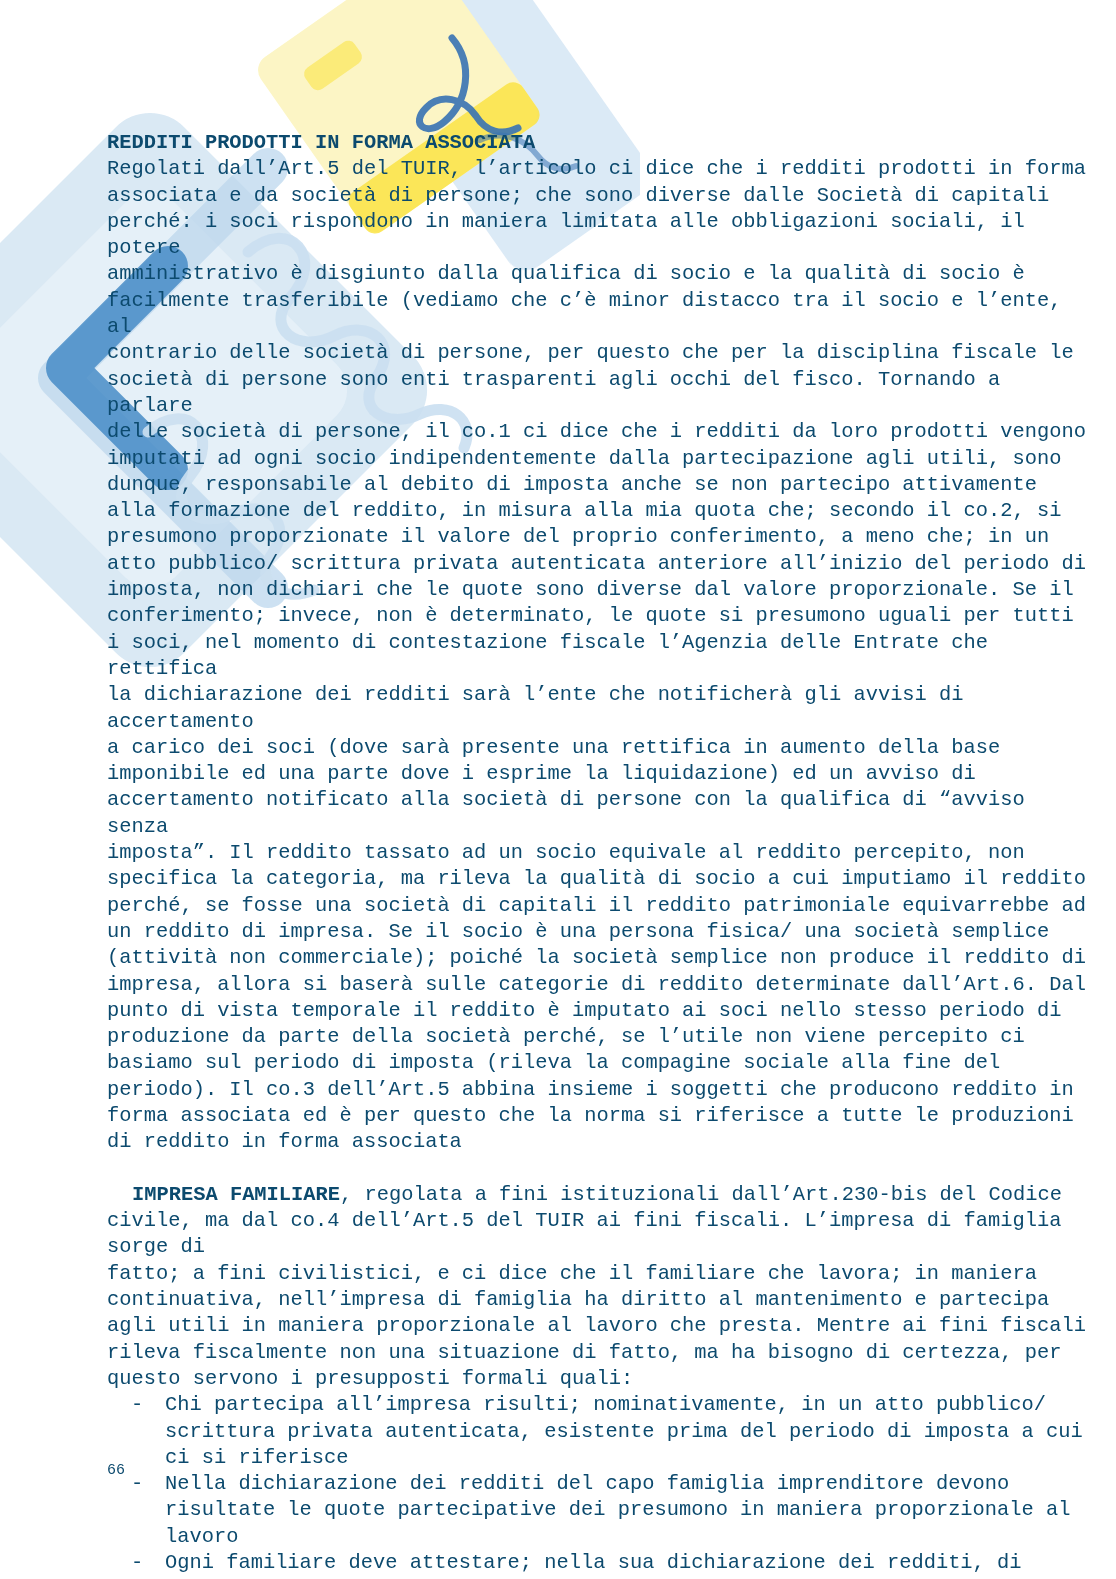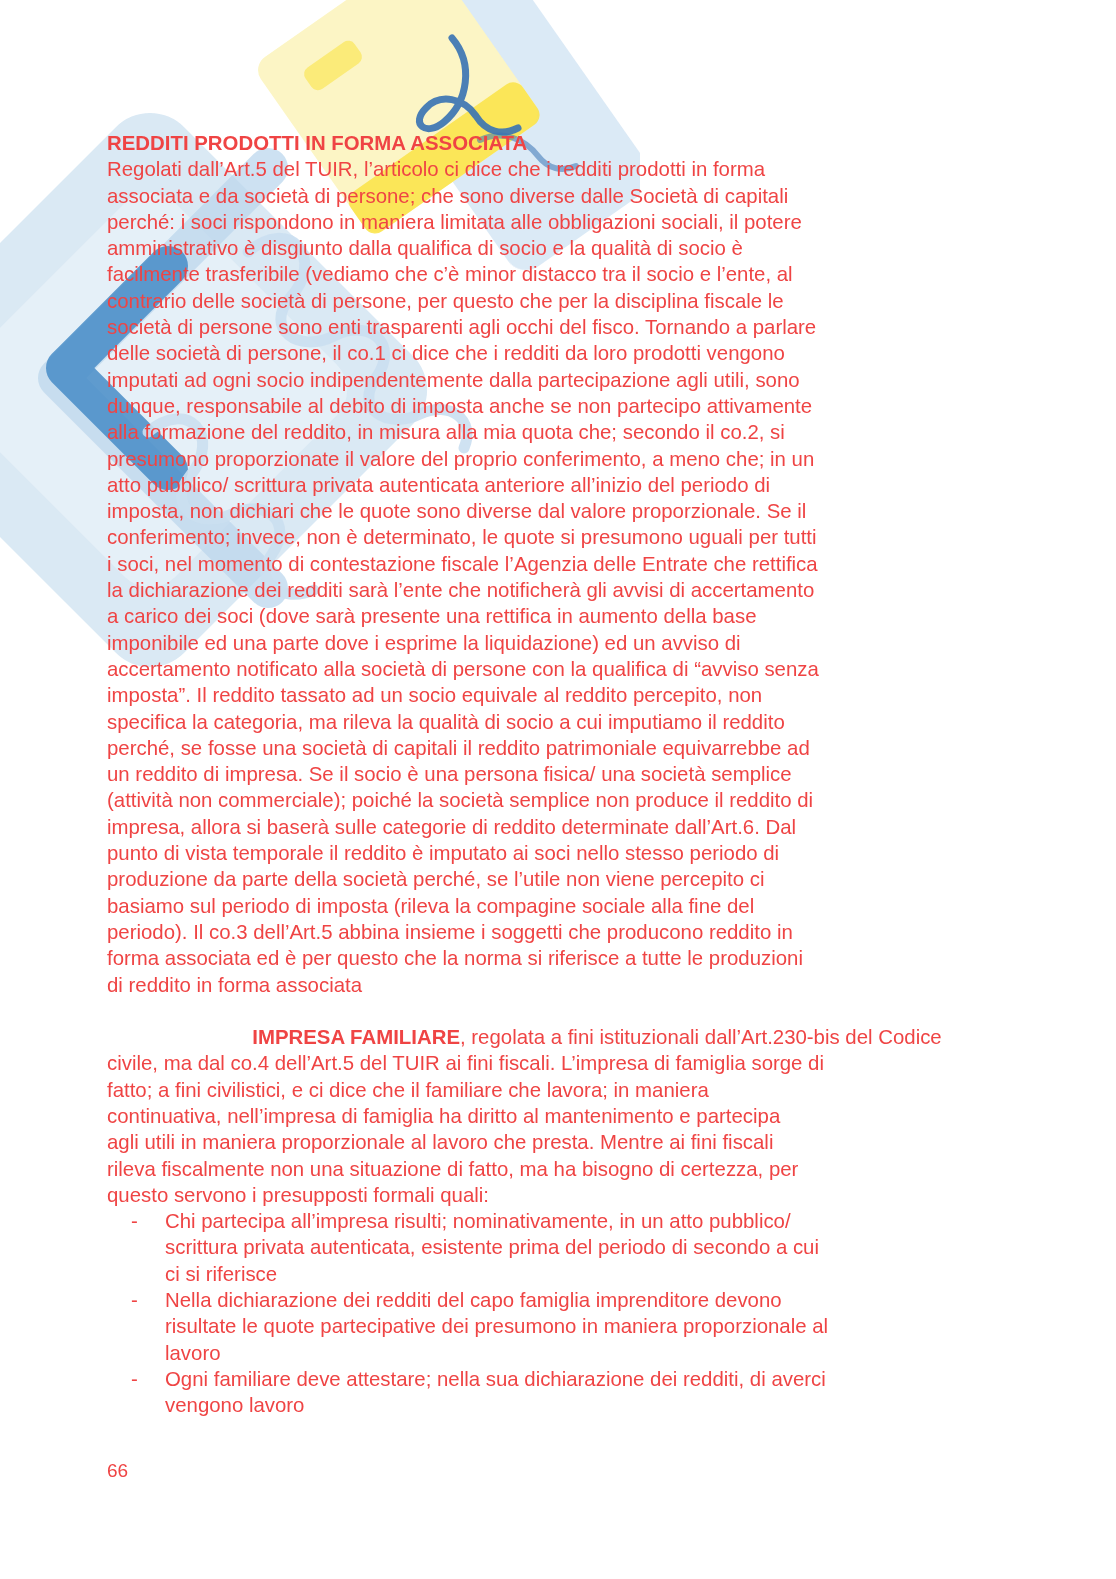--- a/index.html
+++ b/index.html
@@ -6,22 +6,22 @@
     margin: 0;
     padding: 0;
     background: #ffffff;
     overflow: hidden;
   }
   .page {
     position: relative;
     width: 1116px;
     height: 1579px;
     background: #ffffff;
-    font-family: Liberation Sans, sans-serif;
-    color: #ef4444;
+    font-family: Liberation Mono, monospace;
+    color: #0c4a6e;
   }
   .wm {
     position: absolute;
     top: 0;
     left: 0;
     z-index: 0;
     pointer-events: none;
   }
   .content {
     position: absolute;
@@ -60,21 +60,21 @@
     width: 34px;
   }
   .bullet .bullet-text {
     white-space: pre-line;
   }
   .page-number {
     position: absolute;
     left: 107px;
     top: 1458px;
     z-index: 1;
-    font-size: 19px;
+    font-size: 15px;
     line-height: 26.3px;
   }
   b { font-weight: 700; }
 </style>
 </head>
 <body>
 
 <div class="page">
 
   <svg class="wm" width="640" height="720" viewBox="0 0 640 720" aria-hidden="true">
@@ -141,21 +141,21 @@
 fatto; a fini civilistici, e ci dice che il familiare che lavora; in maniera
 continuativa, nell’impresa di famiglia ha diritto al mantenimento e partecipa
 agli utili in maniera proporzionale al lavoro che presta. Mentre ai fini fiscali
 rileva fiscalmente non una situazione di fatto, ma ha bisogno di certezza, per
 questo servono i presupposti formali quali:</div>
 
     <ul class="bullet-list">
       <li class="bullet">
         <span class="marker">-</span>
         <span class="bullet-text">Chi partecipa all’impresa risulti; nominativamente, in un atto pubblico/
-scrittura privata autenticata, esistente prima del periodo di secondo a cui
+scrittura privata autenticata, esistente prima del periodo di imposta a cui
 ci si riferisce</span>
       </li>
       <li class="bullet">
         <span class="marker">-</span>
         <span class="bullet-text">Nella dichiarazione dei redditi del capo famiglia imprenditore devono
 risultate le quote partecipative dei presumono in maniera proporzionale al
 lavoro</span>
       </li>
       <li class="bullet">
         <span class="marker">-</span>

